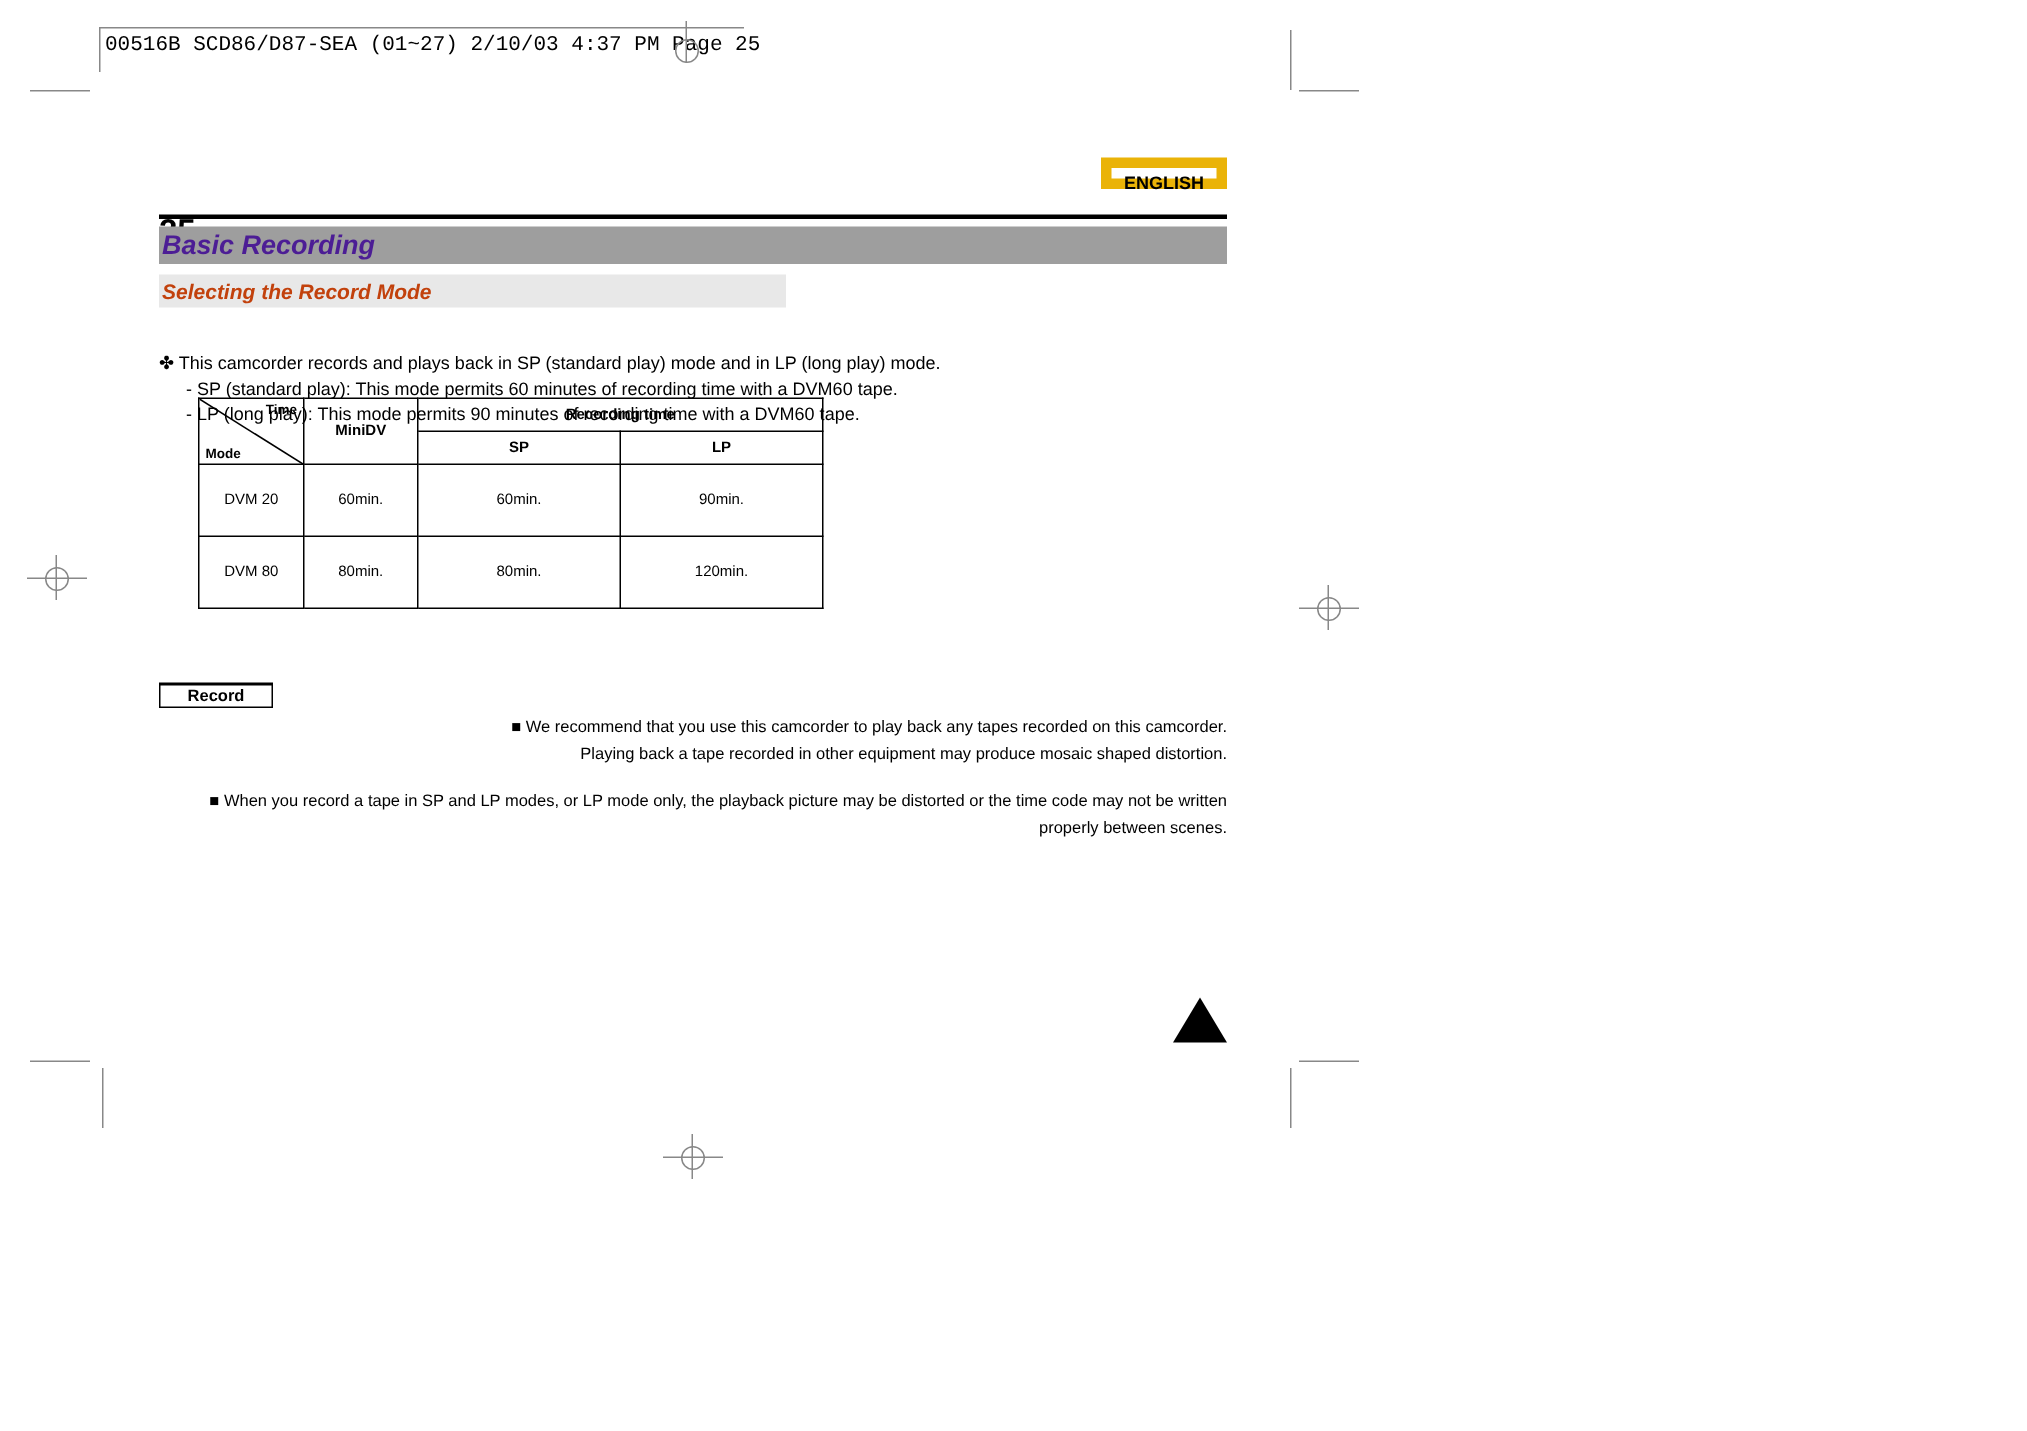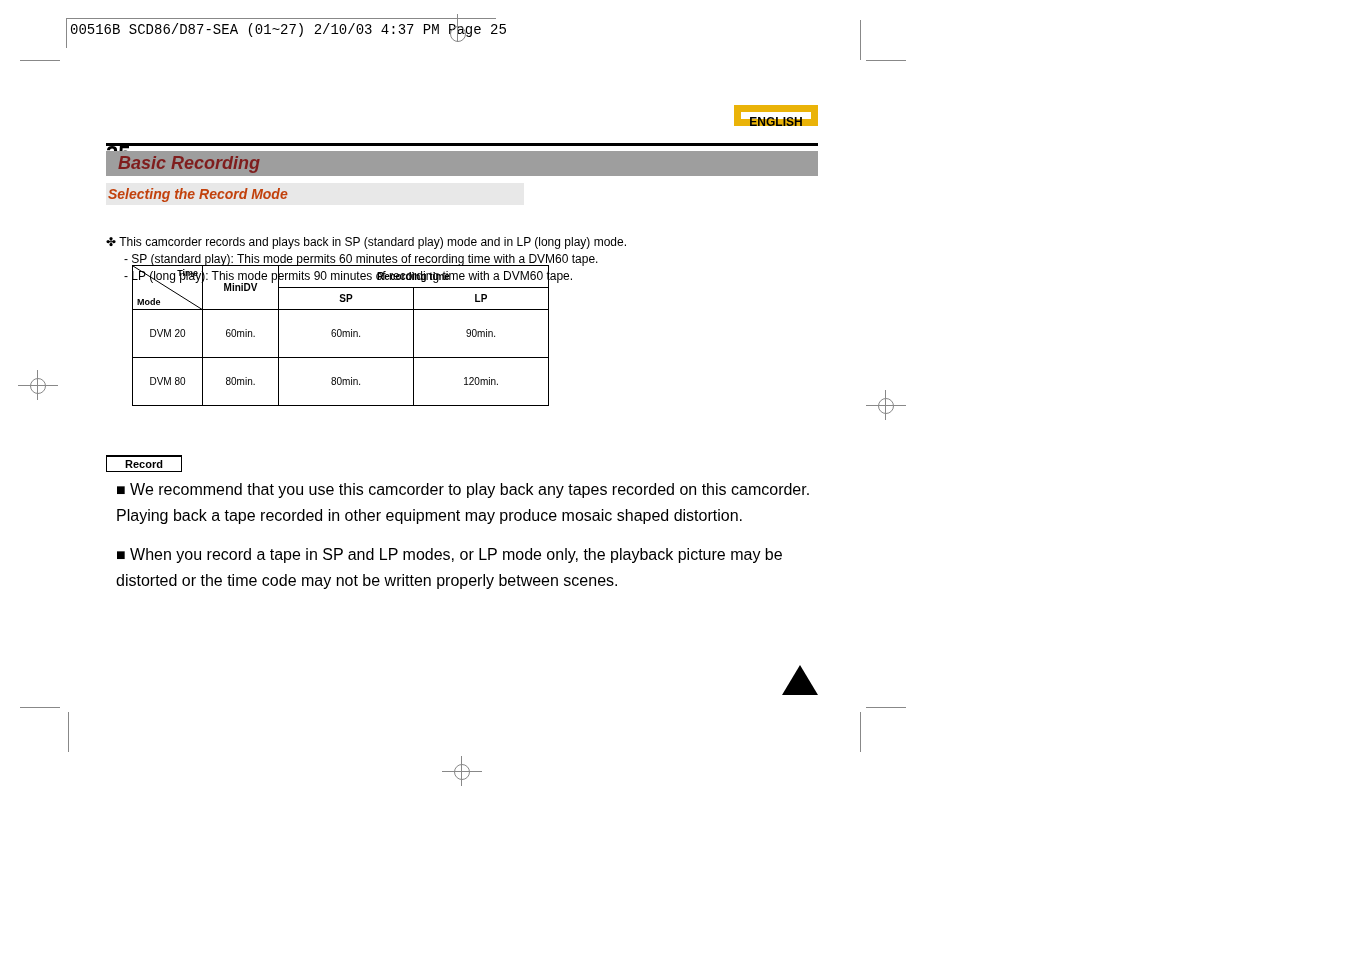--- a/index.html
+++ b/index.html
@@ -202,25 +202,25 @@
       height: 3px;
       background: #000;
     }
     .title-main {
       position: absolute;
       top: 46px;
       left: 0;
       width: 712px;
       height: 25px;
       background: #9e9e9e;
-      color: #7f1d1d;
+      color: #4c1d95;
       font-size: 18px;
       font-style: italic;
       font-weight: bold;
-      padding-left: 12px;
+      padding-left: 2px;
       line-height: 25px;
     }
     .title-sub {
       position: absolute;
       top: 78px;
       left: 0;
       width: 418px;
       height: 22px;
       background: #e8e8e8;
       color: #c2410c;
@@ -288,22 +288,23 @@
       border-top-width: 2px;
       text-align: center;
       font-size: 11px;
       font-weight: bold;
       line-height: 15px;
     }
     .notes-list {
       position: absolute;
       top: 372px;
       left: 10px;
-      font-size: 16px;
+      font-size: 11px;
       line-height: 1.6;
+      text-align: right;
     }
     .notes-list li {
       list-style: none;
       position: relative;
       padding-left: 0;
       margin-bottom: 14px;
     }
     .notes-list .sub {
       display: block;
       padding-left: 0;

